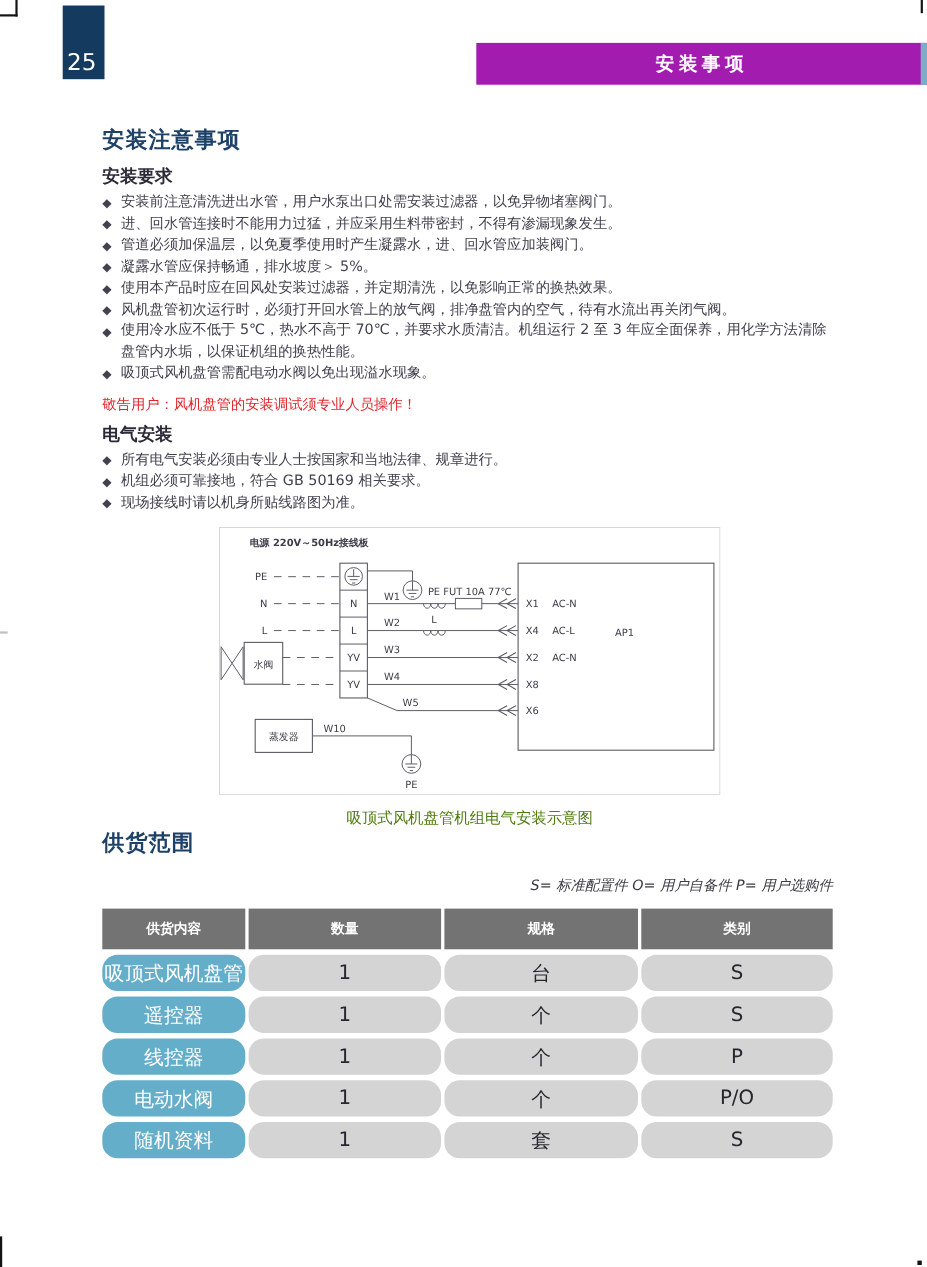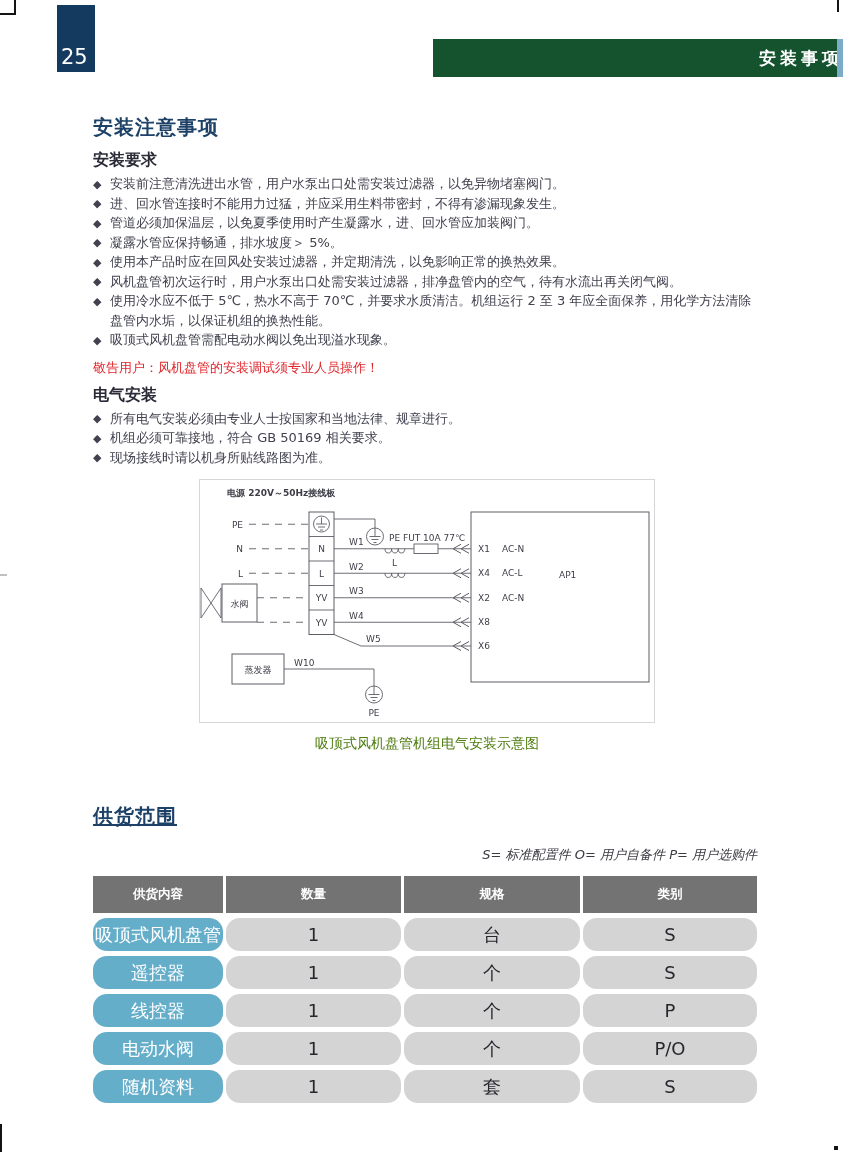--- a/index.html
+++ b/index.html
@@ -14,41 +14,41 @@
   .mark-br { right:5px; bottom:2px; width:4px; height:4px; background:#141414; }
   .mark-lm { left:0; top:574px; width:7px; height:2px; background:#c0c0c0; }
 
   
   .pagenum-box { position:absolute; left:57px; top:5px; width:38px; height:67px;
     background:#153a60; color:#fff; display:flex; align-items:flex-end;
     padding:0 0 3px 4px; box-sizing:border-box; font-size:21px; }
 
   
   .header-bar { position:absolute; left:433px; top:39px; right:0; height:38px;
-    background:#14532d; display:flex; align-items:center; justify-content:flex-end; }
+    background:#a21caf; display:flex; align-items:center; justify-content:center; }
   .header-bar .accent { position:absolute; right:0; top:0; width:6px; height:100%; background:#7badc9; }
   .header-bar .t { color:#ffffff; font-size:17px; font-weight:bold; letter-spacing:4px; }
 
   .body-col { position:absolute; left:93px; top:114px; width:664px; }
 
   h1.sec-title { font-size:20px; font-weight:bold; color:#1d4167; margin:0 0 9px 0; letter-spacing:1px; }
   h2.sub { font-size:16px; font-weight:bold; color:#2b2b38; margin:8px 0 3px 0; }
 
   ul.blist { list-style:none; margin:0; padding:0; }
   ul.blist li { font-size:13px; color:#41414f; line-height:19.5px; padding-left:17px; position:relative; }
   ul.blist li::before { content:"◆"; position:absolute; left:0; top:0.5px; font-size:11px; color:#41414f; }
 
   .warning { color:#e0262c; font-size:13px; font-weight:normal; margin:9px 0 2px 0; }
 
   .figure { margin:12px 0 0 106px; width:456px; }
   .figure svg { display:block; }
   .figure svg text { fill:#3d3d48; font-size:9px; font-family:"DejaVu Sans","Liberation Sans",sans-serif; }
   .figcaption { text-align:center; font-size:14px; color:#4d7c0f; margin-top:12px; }
 
-  h1.supply-title { margin-top:50px; margin-bottom:0;text-decoration:underline; }
+  h1.supply-title { margin-bottom:0; }
   .legend { text-align:right; font-size:13px; color:#3a3a42; margin:16px 0 7px 0;font-style:italic; }
 
   table.supply { border-collapse:separate; border-spacing:3px 5px; margin:0 -3px; table-layout:fixed; width:670px; }
   table.supply th { background:#737373; color:#fff; font-size:12.5px; font-weight:bold; height:35px; }
   table.supply td { font-size:18px; text-align:center; height:31px;border-radius:14px; }
   table.supply td.c1 { background:#65aeca; color:#ffffff; }
   table.supply td.cg { background:#d4d4d4; color:#26262e; }
 </style>
 </head>
 <body>
@@ -74,21 +74,21 @@
 
     <h1 class="sec-title">安装注意事项</h1>
 
     <h2 class="sub">安装要求</h2>
     <ul class="blist">
       <li>安装前注意清洗进出水管，用户水泵出口处需安装过滤器，以免异物堵塞阀门。</li>
       <li>进、回水管连接时不能用力过猛，并应采用生料带密封，不得有渗漏现象发生。</li>
       <li>管道必须加保温层，以免夏季使用时产生凝露水，进、回水管应加装阀门。</li>
       <li>凝露水管应保持畅通，排水坡度＞ 5%。</li>
       <li>使用本产品时应在回风处安装过滤器，并定期清洗，以免影响正常的换热效果。</li>
-      <li>风机盘管初次运行时，用户水泵出口处需安装过滤器，排净盘管内的空气，待有水流出再关闭气阀。</li>
+      <li>风机盘管初次运行时，必须打开回水管上的放气阀，排净盘管内的空气，待有水流出再关闭气阀。</li>
       <li>使用冷水应不低于 5℃，热水不高于 70℃，并要求水质清洁。机组运行 2 至 3 年应全面保养，用化学方法清除盘管内水垢，以保证机组的换热性能。</li>
       <li>吸顶式风机盘管需配电动水阀以免出现溢水现象。</li>
     </ul>
 
     <p class="warning">敬告用户：风机盘管的安装调试须专业人员操作！</p>
 
     <h2 class="sub">电气安装</h2>
     <ul class="blist">
       <li>所有电气安装必须由专业人士按国家和当地法律、规章进行。</li>
       <li>机组必须可靠接地，符合 GB 50169 相关要求。</li>

